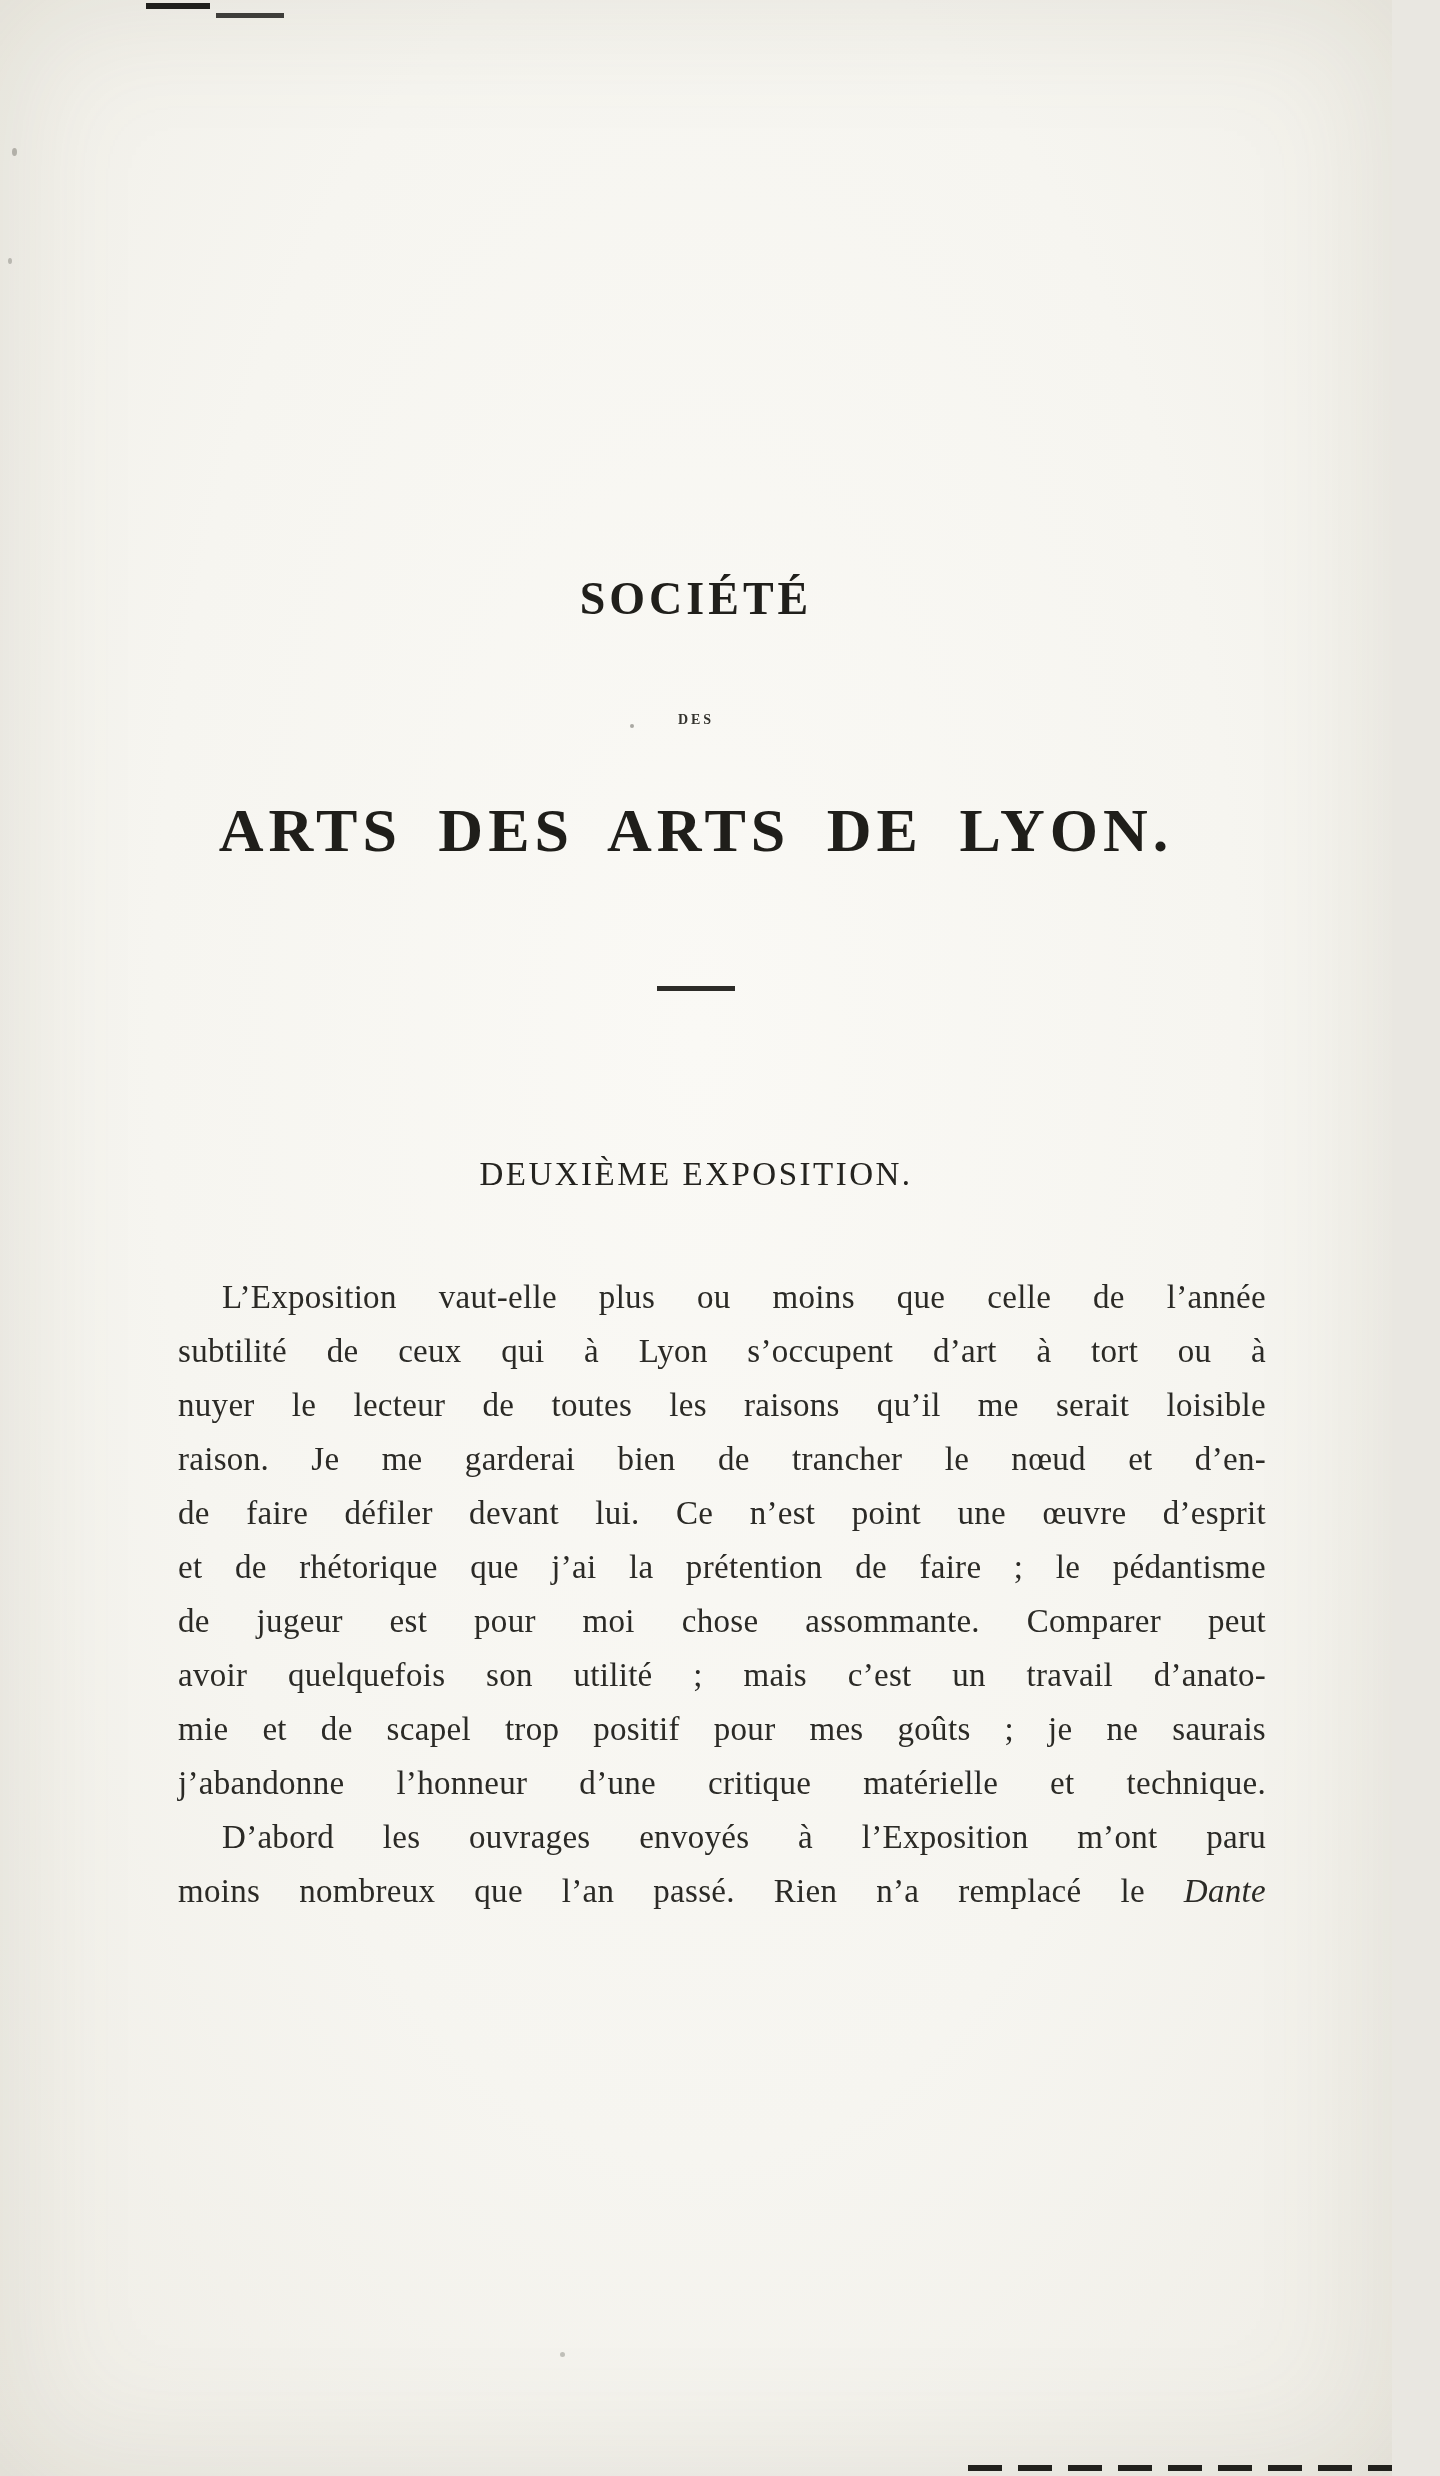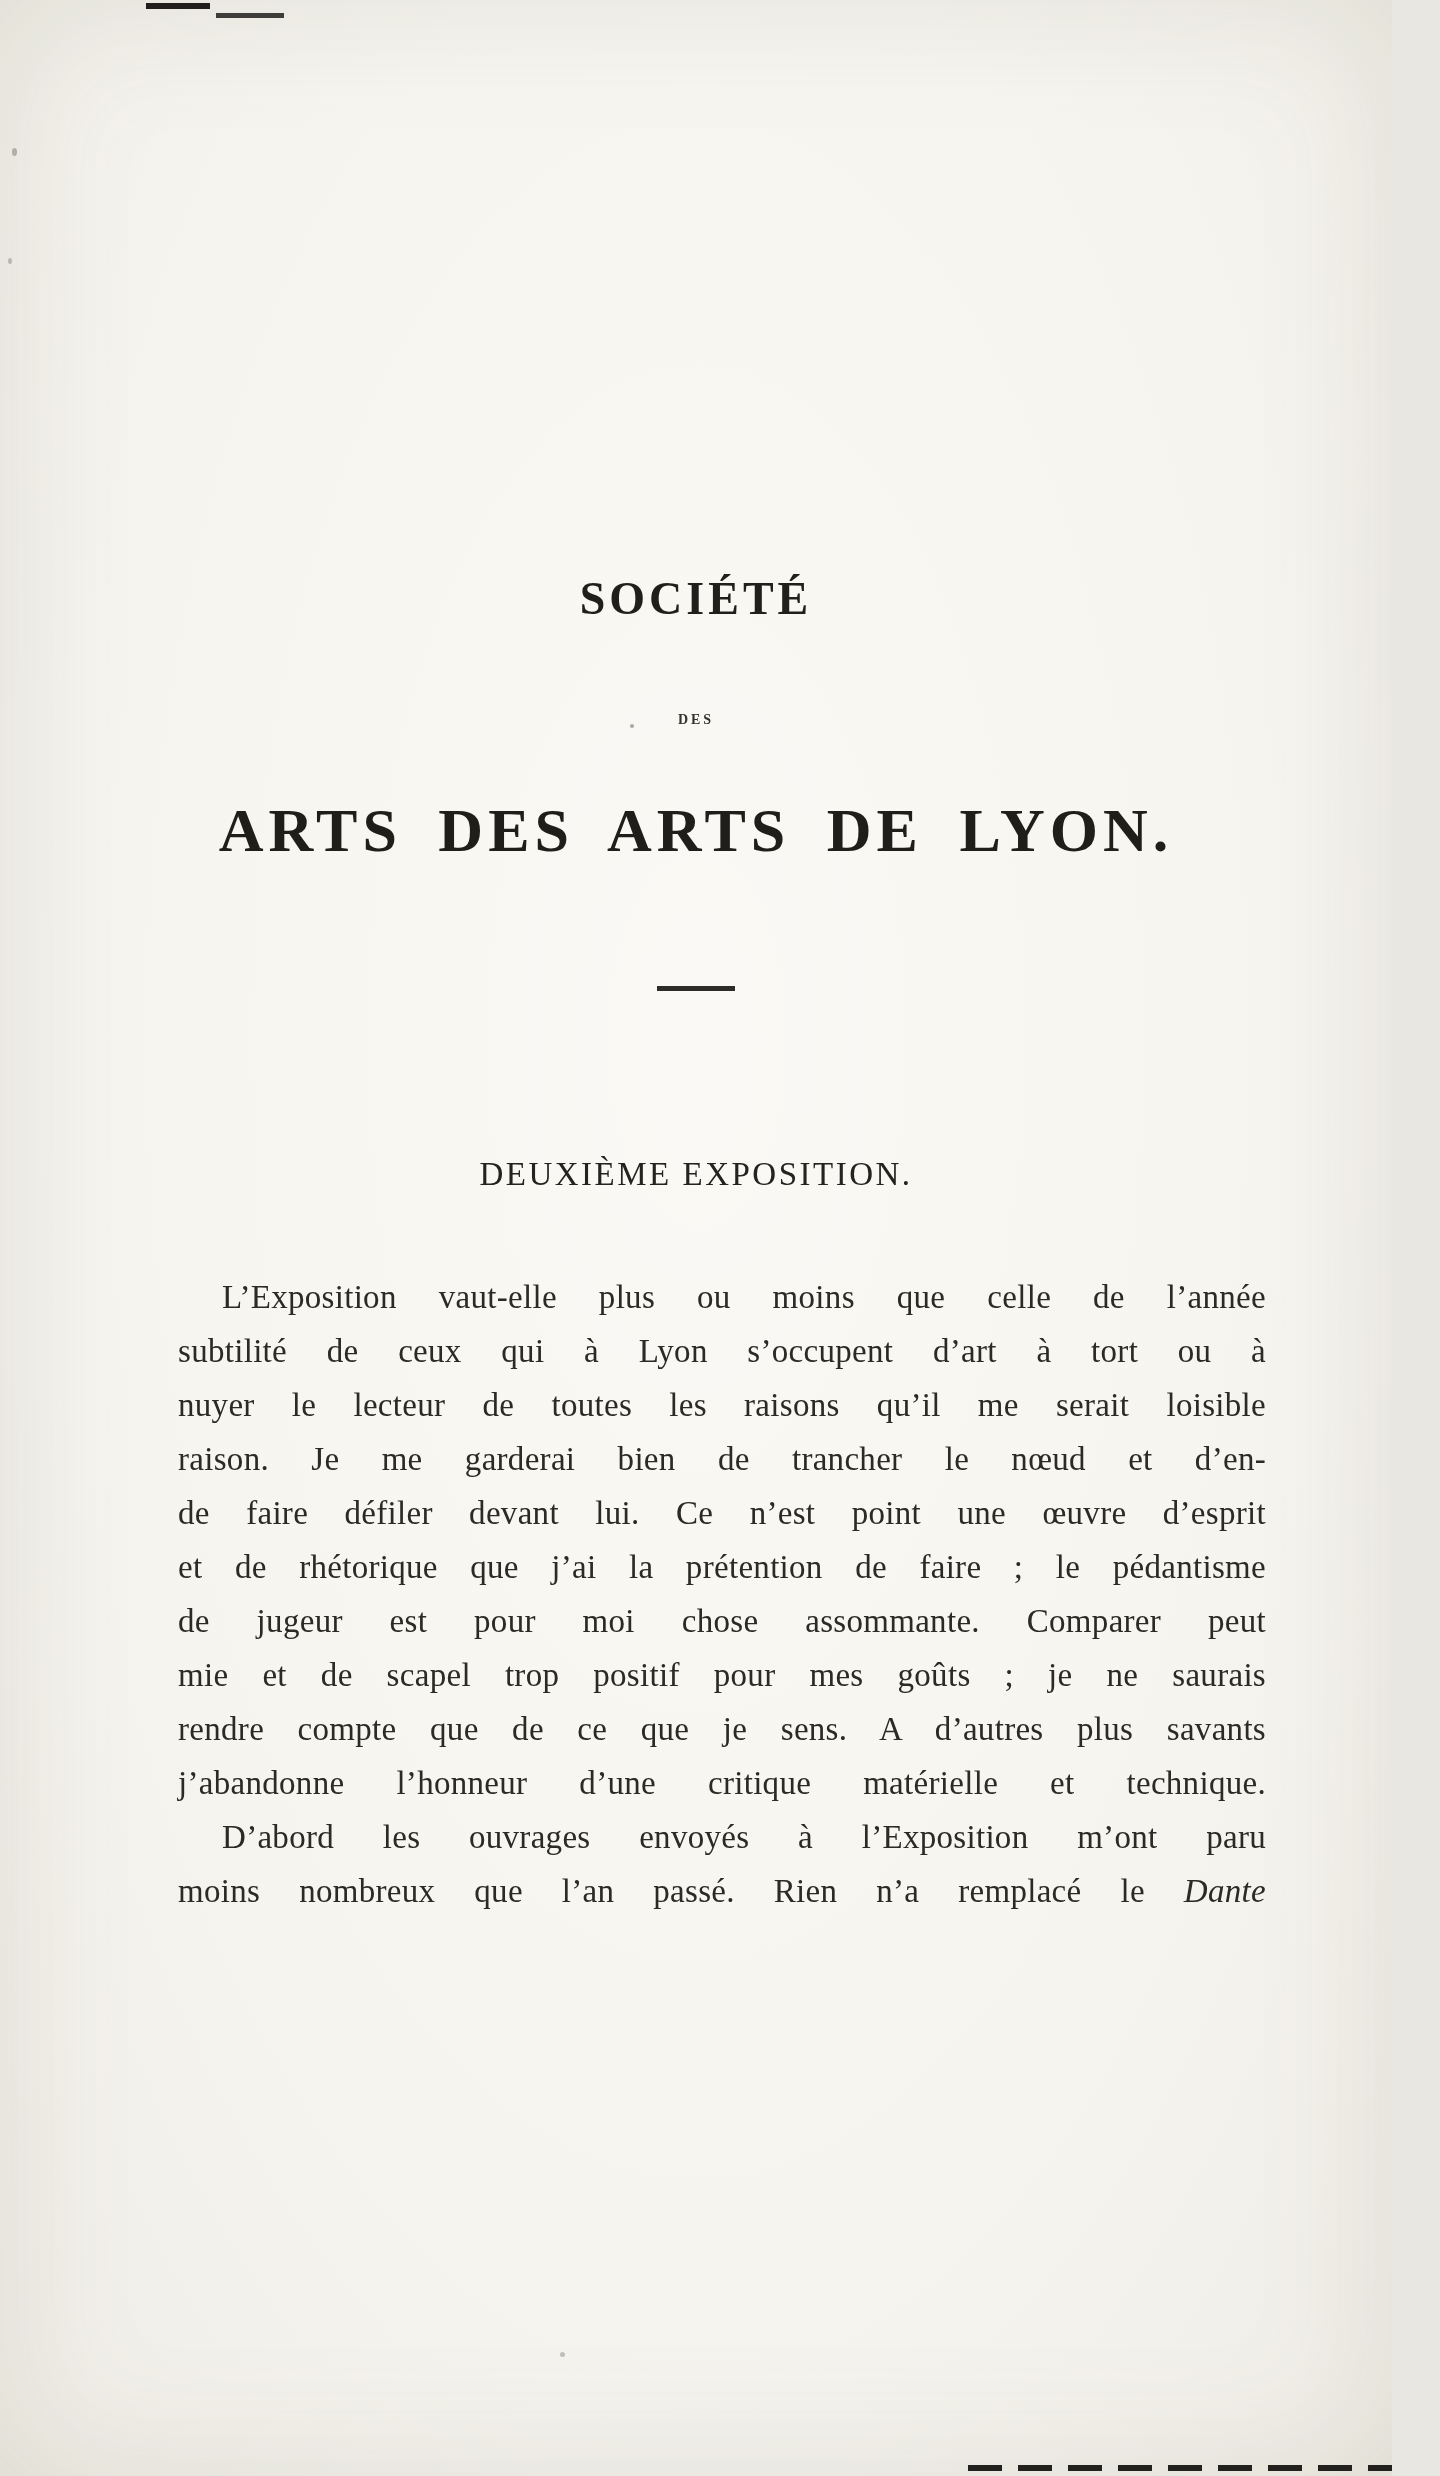--- a/index.html
+++ b/index.html
@@ -145,22 +145,22 @@
 
   <div class="body-text">
     <div class="para">
       <div class="line indent">L’Exposition vaut-elle plus ou moins que celle de l’année</div>
       <div class="line">subtilité de ceux qui à Lyon s’occupent d’art à tort ou à</div>
       <div class="line">nuyer le lecteur de toutes les raisons qu’il me serait loisible</div>
       <div class="line">raison. Je me garderai bien de trancher le nœud et d’en-</div>
       <div class="line">de faire défiler devant lui. Ce n’est point une œuvre d’esprit</div>
       <div class="line">et de rhétorique que j’ai la prétention de faire ; le pédantisme</div>
       <div class="line">de jugeur est pour moi chose assommante. Comparer peut</div>
+      <div class="line">avoir quelquefois son utilité ; mais c’est un travail d’anato-</div>
       <div class="line">mie et de scapel trop positif pour mes goûts ; je ne saurais</div>
-      <div class="line">rendre compte que de ce que je sens. A d’autres plus savants</div>
       <div class="line">j’abandonne l’honneur d’une critique matérielle et technique.</div>
     </div>
     <div class="para">
       <div class="line indent">D’abord les ouvrages envoyés à l’Exposition m’ont paru</div>
       <div class="line"><span>moins nombreux que l’an passé. Rien n’a remplacé le</span> <em>Dante</em></div>
     </div>
   </div>
 
 </div>
 

